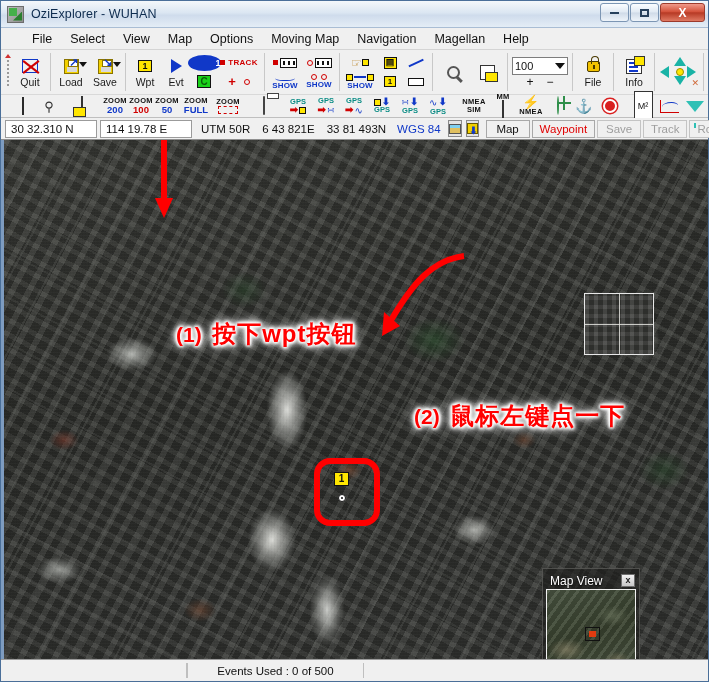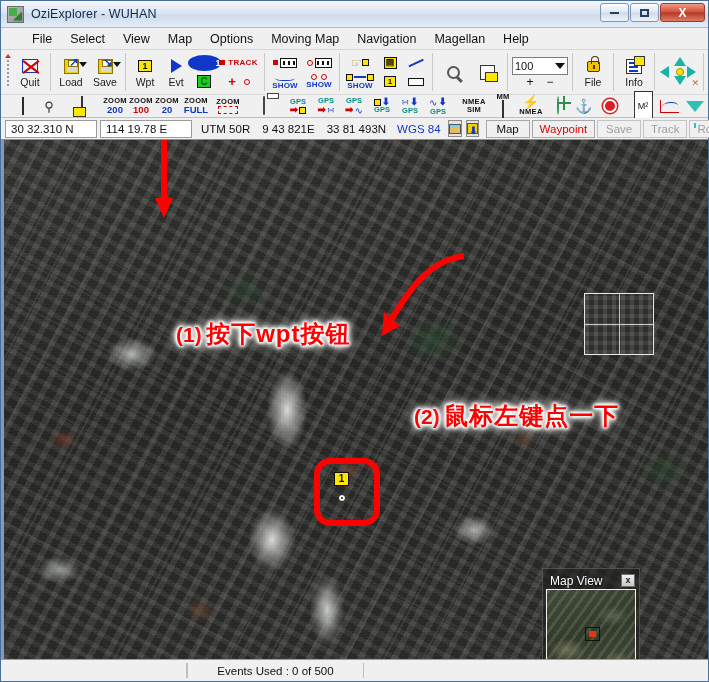--- a/index.html
+++ b/index.html
@@ -496,21 +496,21 @@
   }
   .hl-wp     { left: 310px; top: 318px; width: 66px; height: 68px; }
   .note {
     position: absolute;
     color: #ff0000; font-weight: bold; white-space: nowrap;
     text-shadow:
       0 0 6px #fff, 0 0 6px #fff, 0 0 10px #fff, 0 0 14px #fff,
       1px 1px 3px #fff, -1px -1px 3px #fff, 1px -1px 3px #fff, -1px 1px 3px #fff;
   }
   .note .num { font-size: 21px; }
-  .note .cn  { font-size: 24px; letter-spacing: 1px; }
+  .note .cn  { font-size: 24px; margin-left: 6px; letter-spacing: 1px; }
   .note1 { left: 172px; top: 178px; }
   .note2 { left: 410px; top: 260px; }
   .arrow-svg { position: absolute; left: 0; top: 0; pointer-events: none; }
 
   
   .mapview {
     position: absolute; left: 538px; top: 428px;
     width: 98px; height: 114px;
     background: rgba(30,30,28,.55);
     border: 1px solid rgba(120,120,115,.5);
@@ -810,21 +810,21 @@
       <div class="tb2">
         <span class="tb2-z1">ZOOM</span>
         <span class="tb2-z2" style="color:#1038c8">200</span>
       </div>
       <div class="tb2">
         <span class="tb2-z1">ZOOM</span>
         <span class="tb2-z2" style="color:#d00000">100</span>
       </div>
       <div class="tb2">
         <span class="tb2-z1">ZOOM</span>
-        <span class="tb2-z2" style="color:#1038c8">20</span>
+        <span class="tb2-z2" style="color:#1038c8">50</span>
       </div>
       <div class="tb2" style="min-width:32px">
         <span class="tb2-z1">ZOOM</span>
         <span class="tb2-z2" style="color:#1038c8">FULL</span>
       </div>
       <div class="tb2" style="min-width:32px">
         <span class="tb2-z1">ZOOM</span>
         <span style="width:20px;height:8px;border:1.5px dashed #d00000"></span>
       </div>
       <div class="sep"></div>
@@ -910,21 +910,21 @@
       <div class="tb2" style="min-width:26px">
         <span class="antenna"></span>
       </div>
     </div>
   </div>
 
   <div class="coordbar">
     <div class="cb-field" style="min-width:92px">30 32.310 N</div>
     <div class="cb-field" style="min-width:92px">114 19.78  E</div>
     <div class="cb-plain">UTM  50R</div>
-    <div class="cb-plain">9 43 821E</div>
+    <div class="cb-plain">6 43 821E</div>
     <div class="cb-plain">33 81 493N</div>
     <div class="datum">WGS 84</div>
     <div class="mini-ico">
         <span class="inner-map"></span>
       </div>
     <div class="mini-ico">
         <span class="inner-floppy"></span>
         <span class="dn">⬇</span>
       </div>
     <div class="tabs">

